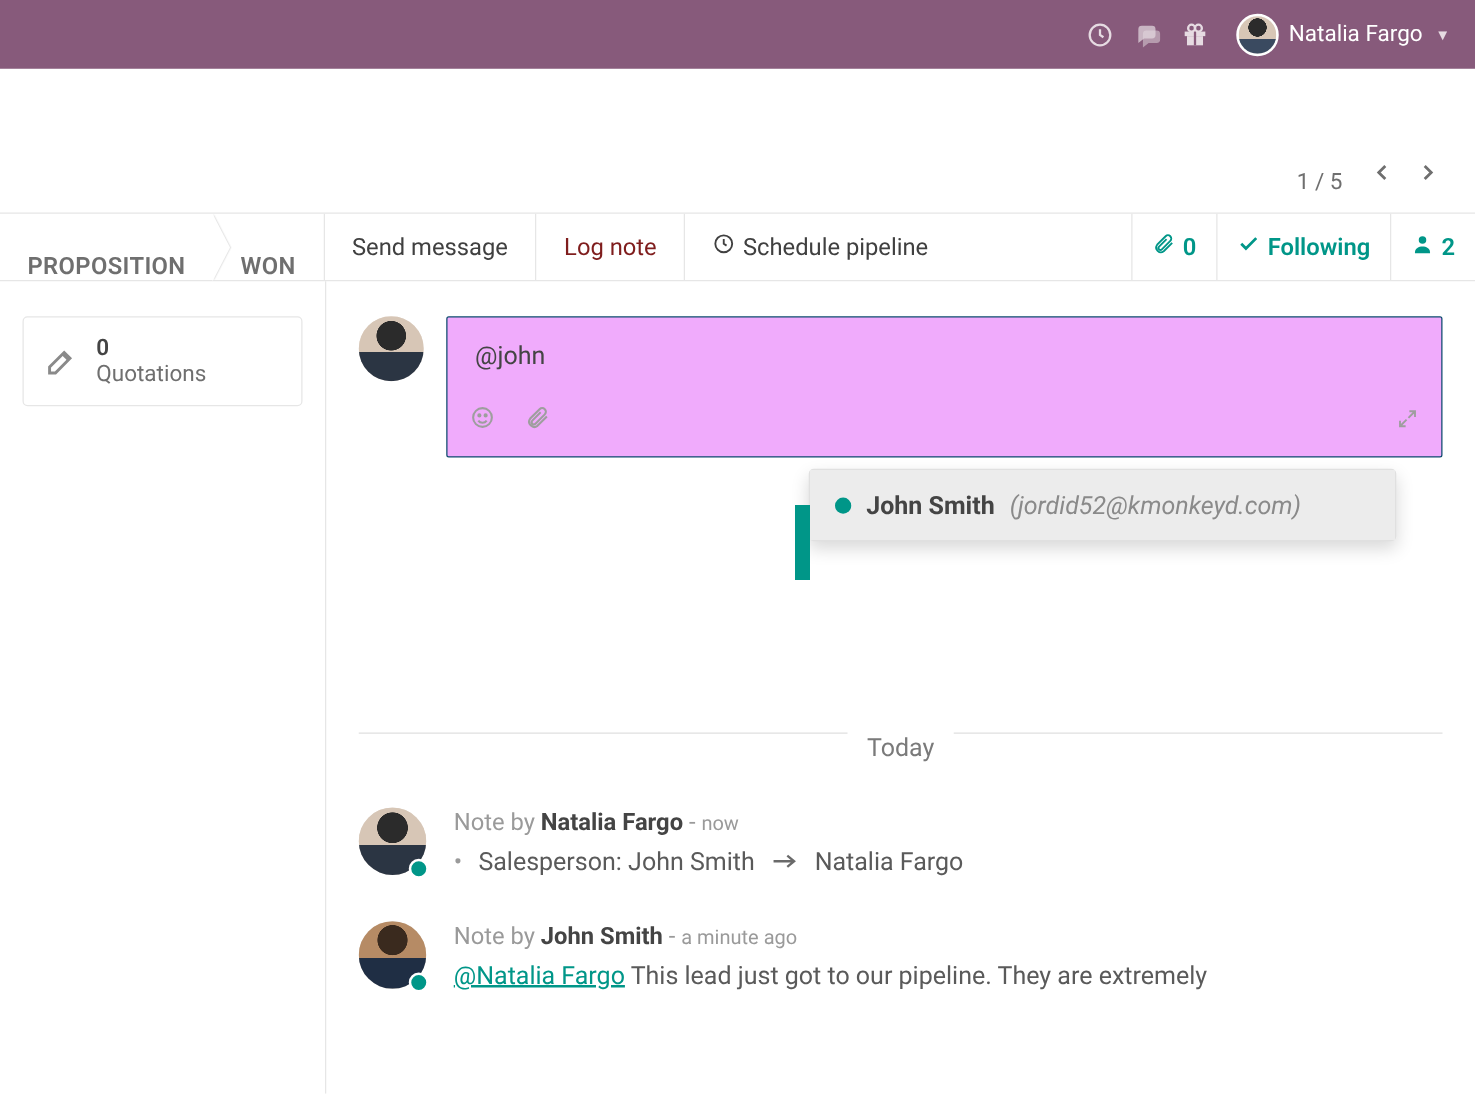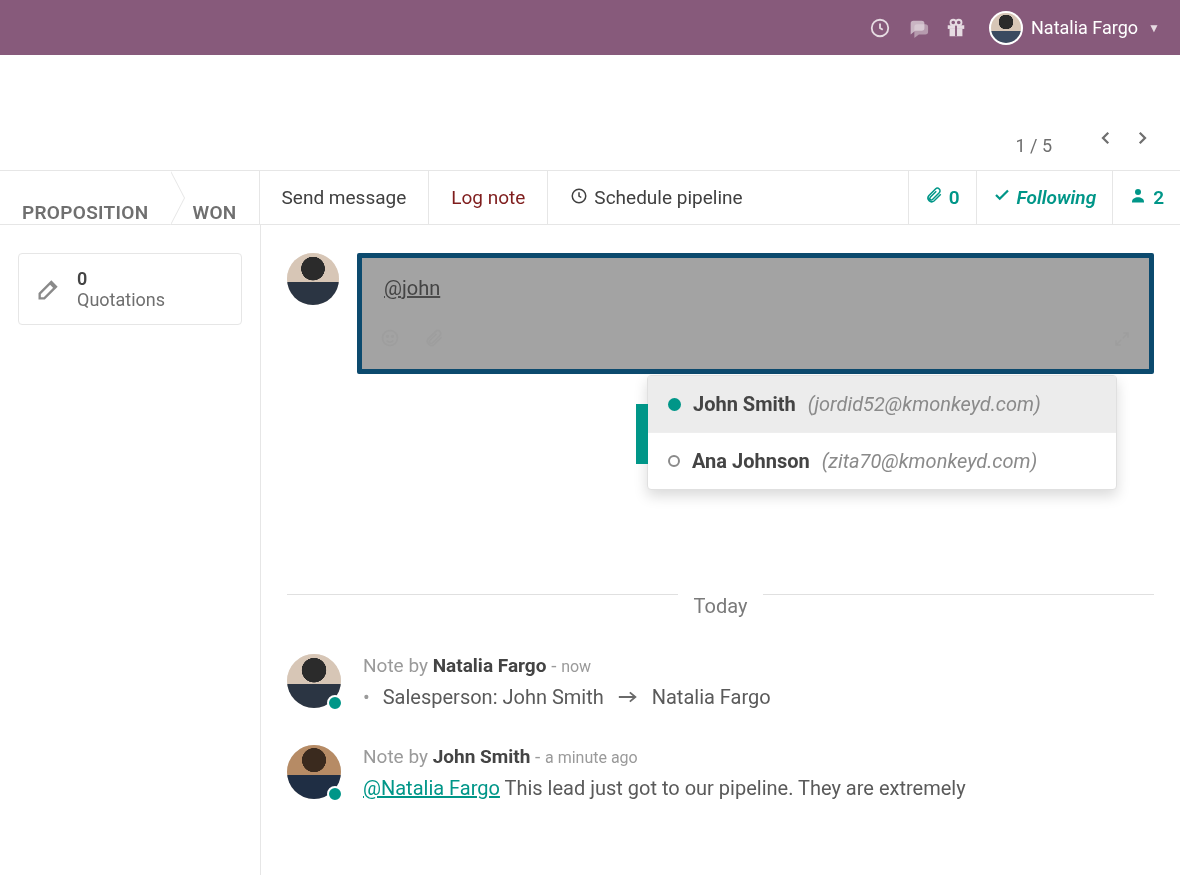--- a/index.html
+++ b/index.html
@@ -49,21 +49,21 @@
   .topbar .caret { margin-left: 10px; font-size: 12px; color: #e6dbe2; }
 
   
   .pager-row {
     height: 115px;
     display: flex; align-items: flex-end; justify-content: flex-end;
     padding: 0 20px 14px 20px;
     color: #6f6f6f;
     font-size: 18px;
   }
-  .pager-row .count { margin-right: 36px; }
+  .pager-row .count { margin-right: 14px; }
   .pager-row .nav-btn {
     width: 36px; height: 36px; display: flex; align-items: center; justify-content: center;
     cursor: pointer; font-size: 24px; color: #6f6f6f;
   }
 
   
   .row-tabs {
     height: 55px;
     border-top: 1px solid #e6e6e6;
     border-bottom: 1px solid #e6e6e6;
@@ -94,21 +94,21 @@
   .tab.active { color: #404040; }
   .tab.lognote { color: #7f1d1d; font-weight: 400; }
   .tab .ticon { margin-right: 6px; font-size: 18px; }
 
   .tab-right { margin-left: auto; display: flex; align-items: stretch; }
   .tag {
     display: flex; align-items: center; padding: 0 16px; cursor: pointer;
     border-left: 1px solid #e6e6e6;
     color: #009688; font-weight: 600;
   }
-  .tag.following { font-weight: 600; font-style: italic; }
+  .tag.following { font-weight: 600; }
   .tag .ticon { margin-right: 6px; }
 
   
   .content {
     display: flex; height: calc(875px - 55px - 115px - 55px);
   }
   .sidebar {
     width: 260px;
     padding: 28px 18px;
   }
@@ -139,24 +139,23 @@
     overflow: hidden;
   }
   .composer-avatar::after {
     content: ""; position: absolute; inset: 0;
     background: radial-gradient(circle at 50% 30%, #2b2b2b 0 26%, transparent 27%),
                 linear-gradient(#d7c6b6 55%, #2b3543 55%);
   }
 
   .composer {
     flex: 1;
-    border: 5px solid #0c4a6e;
+    border: 1px solid #0c4a6e;
     border-radius: 2px;
-    background: #a3a3a3;
-    text-decoration: underline;
+    background: #f0abfc;
   }
   .composer-input {
     padding: 18px 22px 28px 22px;
     min-height: 60px;
     font-size: 20px;
     color: #444;
     outline: none;
   }
   .composer-toolbar {
     display: flex; align-items: center; justify-content: space-between;
@@ -386,25 +385,20 @@
       </div>
     </div>
 
     <div class="mention-pop">
       <div class="mention-bar"></div>
       <div class="mention-item selected">
         <span class="dot online"></span>
         <span class="mention-name">John Smith</span>
         <span class="mention-email">(jordid52@kmonkeyd.com)</span>
       </div>
-      <div class="mention-item">
-        <span class="dot offline"></span>
-        <span class="mention-name">Ana Johnson</span>
-        <span class="mention-email">(zita70@kmonkeyd.com)</span>
-      </div>
     </div>
 
     <div class="divider">
       <span>Today</span>
     </div>
 
     <div class="log-entry">
       <div class="log-avatar-wrap">
         <div class="log-avatar a1"></div>
         <div class="presence-dot"></div>

